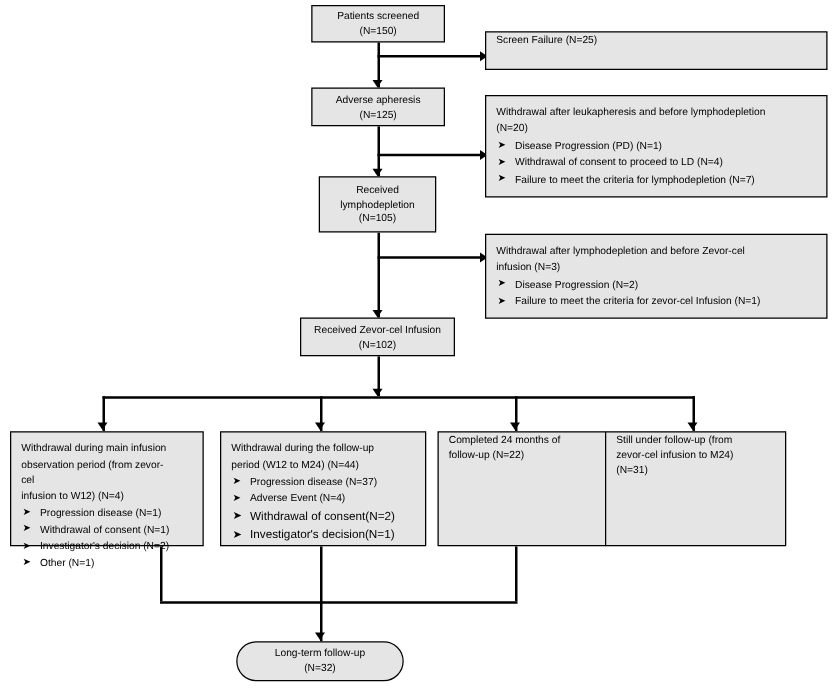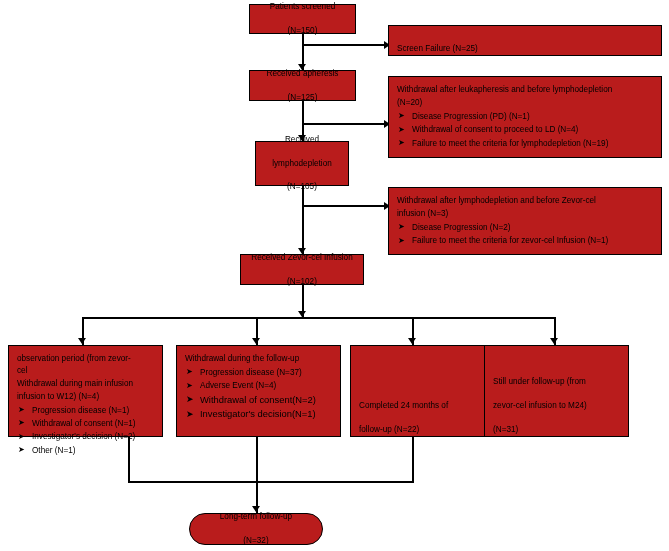--- a/index.html
+++ b/index.html
@@ -12,42 +12,41 @@
     position:relative;
     width:669px;
     height:551px;
     background:#ffffff;
     overflow:hidden;
   }
   .box{
     position:absolute;
     box-sizing:border-box;
     border:1.6px solid #000;
-    background:#b91c1c;
+    background:#e5e5e5;
     font-size:8.2px;
     line-height:1.45;
     color:#000;
     z-index:5;
-    gap:12px;
   }
   .box.center{
     display:flex;
     flex-direction:column;
     align-items:center;
     justify-content:center;
     text-align:center;
   }
   .box.leftpad{
     padding:7px 24px 6px 8px;
     text-align:left;
   }
   .box.vcenter-left{
     display:flex;
     flex-direction:column;
-    justify-content:flex-end;
+    justify-content:flex-start;
     text-align:left;
     padding:0 8px;
   }
   .line1,.line2,.line3{display:block;white-space:nowrap;}
   .hdr{display:block;margin:0 0 1px 0;}
   ul.blist{
     list-style:none;
     margin:2px 0 0 0;
     padding:0;
   }
@@ -132,31 +131,31 @@
   <div class="box center" style="left:249px;top:4px;width:107px;height:30px;">
     <span class="line1">Patients screened</span>
     <span class="line2">(N=150)</span>
   </div>
 
   <div class="box vcenter-left" style="left:388px;top:25px;width:274px;height:31px;">
     <span class="line1">Screen Failure (N=25)</span>
   </div>
 
   <div class="box center" style="left:249px;top:70px;width:107px;height:31px;">
-    <span class="line1">Received apheresis</span>
+    <span class="line1">Adverse apheresis</span>
     <span class="line2">(N=125)</span>
   </div>
 
   <div class="box leftpad" style="left:388px;top:76px;width:274px;height:82px;">
     <span class="hdr">Withdrawal after  leukapheresis and before lymphodepletion</span>
     <span class="hdr">(N=20)</span>
     <ul class="blist">
       <li><span class="bullet">➤</span><span>Disease Progression (PD) (N=1)</span></li>
       <li><span class="bullet">➤</span><span>Withdrawal of consent to proceed to LD (N=4)</span></li>
-      <li><span class="bullet">➤</span><span>Failure to meet the criteria for lymphodepletion (N=19)</span></li>
+      <li><span class="bullet">➤</span><span>Failure to meet the criteria for lymphodepletion (N=7)</span></li>
     </ul>
   </div>
 
   <div class="box center" style="left:255px;top:141px;width:94px;height:45px;">
     <span class="line1">Received</span>
     <span class="line2">lymphodepletion</span>
     <span class="line3">(N=105)</span>
   </div>
 
   <div class="box leftpad" style="left:388px;top:170px;width:274px;height:68px;margin-top:17px;">
@@ -167,33 +166,34 @@
       <li><span class="bullet">➤</span><span>Failure to meet the criteria for zevor-cel Infusion (N=1)</span></li>
     </ul>
   </div>
 
   <div class="box center" style="left:240px;top:254px;width:124px;height:31px;">
     <span class="line1">Received Zevor-cel Infusion</span>
     <span class="line2">(N=102)</span>
   </div>
 
   <div class="box leftpad" style="left:8px;top:345px;width:155px;height:92px;">
+    <span class="hdr">Withdrawal during main infusion</span>
     <span class="hdr">observation period (from zevor-cel</span>
-    <span class="hdr">Withdrawal during main infusion</span>
     <span class="hdr">infusion to W12) (N=4)</span>
     <ul class="blist">
       <li><span class="bullet">➤</span><span>Progression disease (N=1)</span></li>
       <li><span class="bullet">➤</span><span>Withdrawal of consent (N=1)</span></li>
       <li><span class="bullet">➤</span><span>Investigator's decision (N=2)</span></li>
       <li><span class="bullet">➤</span><span>Other (N=1)</span></li>
     </ul>
   </div>
 
   <div class="box leftpad" style="left:176px;top:345px;width:165px;height:92px;">
     <span class="hdr">Withdrawal during the  follow-up</span>
+    <span class="hdr">period (W12 to M24) (N=44)</span>
     <ul class="blist">
       <li><span class="bullet">➤</span><span>Progression disease (N=37)</span></li>
       <li><span class="bullet">➤</span><span>Adverse Event (N=4)</span></li>
       <li class="big"><span class="bullet">➤</span><span>Withdrawal of consent(N=2)</span></li>
       <li class="big"><span class="bullet">➤</span><span>Investigator's decision(N=1)</span></li>
     </ul>
   </div>
 
   <div class="box vcenter-left" style="left:350px;top:345px;width:135px;height:92px;">
     <span class="line1">Completed 24 months of</span>

